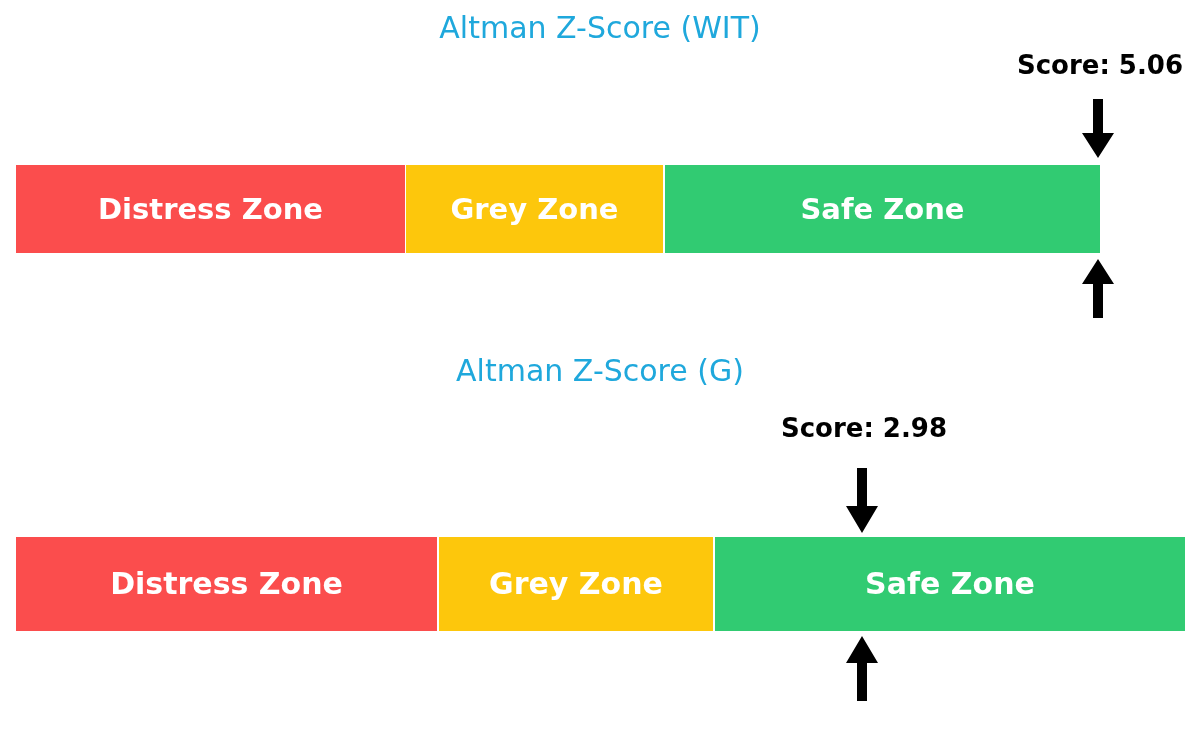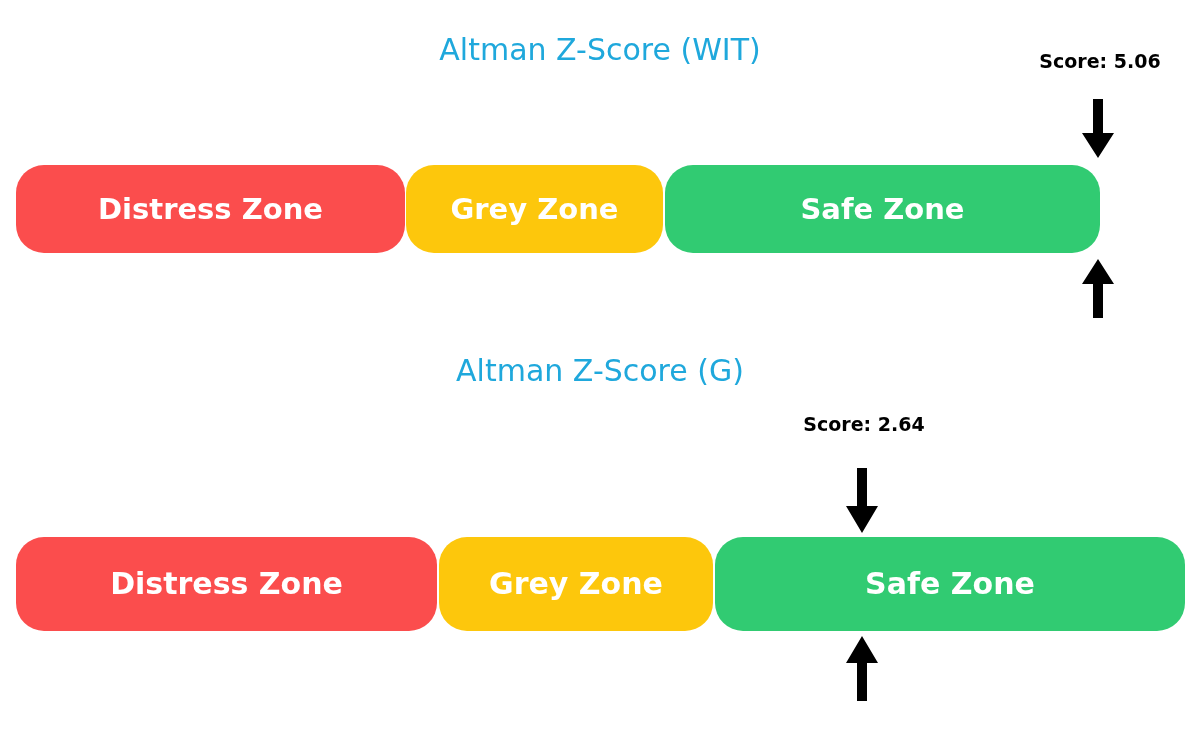--- a/index.html
+++ b/index.html
@@ -27,43 +27,42 @@
     position: absolute;
     width: 1200px;
     left: 0;
     text-align: center;
     color: #1FA8DC;
     font-size: 30px;
     font-weight: 400;
     letter-spacing: 0px;
     white-space: nowrap;
   }
-  #title-wit { top: 10px; margin-top: 22px; }
+  #title-wit { top: 10px; }
   #title-g   { top: 353px; }
 
   
   .score-label {
     position: absolute;
     color: #000000;
-    font-size: 19px;
+    font-size: 26px;
     font-weight: bold;
     white-space: nowrap;
     transform: translateX(-50%);
   }
   #score-wit { left: 1100px; top: 50px; }
   #score-g   { left: 864px;  top: 413px; }
 
   
   .zone {
     position: absolute;
     box-sizing: border-box;
     display: flex;
     align-items: center;
     justify-content: center;
-    border-radius: 28px;
   }
   .zone-label {
     color: #ffffff;
     font-weight: bold;
     font-size: 29px;
     white-space: nowrap;
     line-height: 1;
   }
   .zone.g .zone-label { font-size: 30px; }
   #b1-distress { left: 16px;  top: 165px; width: 389px; height: 88px; }
@@ -118,21 +117,21 @@
 
     <div class="zone wit" id="b1-safe" style="background:#31CB72;">
       <span class="zone-label">Safe Zone</span>
     </div>
   </div>
 
   <div>
 
     <div class="chart-title" id="title-g">Altman Z-Score (G)</div>
 
-    <div class="score-label" id="score-g">Score: 2.64</div>
+    <div class="score-label" id="score-g">Score: 2.98</div>
 
     <span class="arrow" id="arrow-g-down">
       <svg width="34" height="66" viewBox="0 0 34 66" xmlns="http://www.w3.org/2000/svg">
         <polygon points="12,0 22,0 22,38 33,38 17,65 1,38 12,38" fill="#000000"></polygon>
       </svg>
     </span>
 
     <span class="arrow" id="arrow-g-up">
       <svg width="34" height="66" viewBox="0 0 34 66" xmlns="http://www.w3.org/2000/svg">
         <polygon points="17,0 33,27 22,27 22,65 12,65 12,27 1,27" fill="#000000"></polygon>

